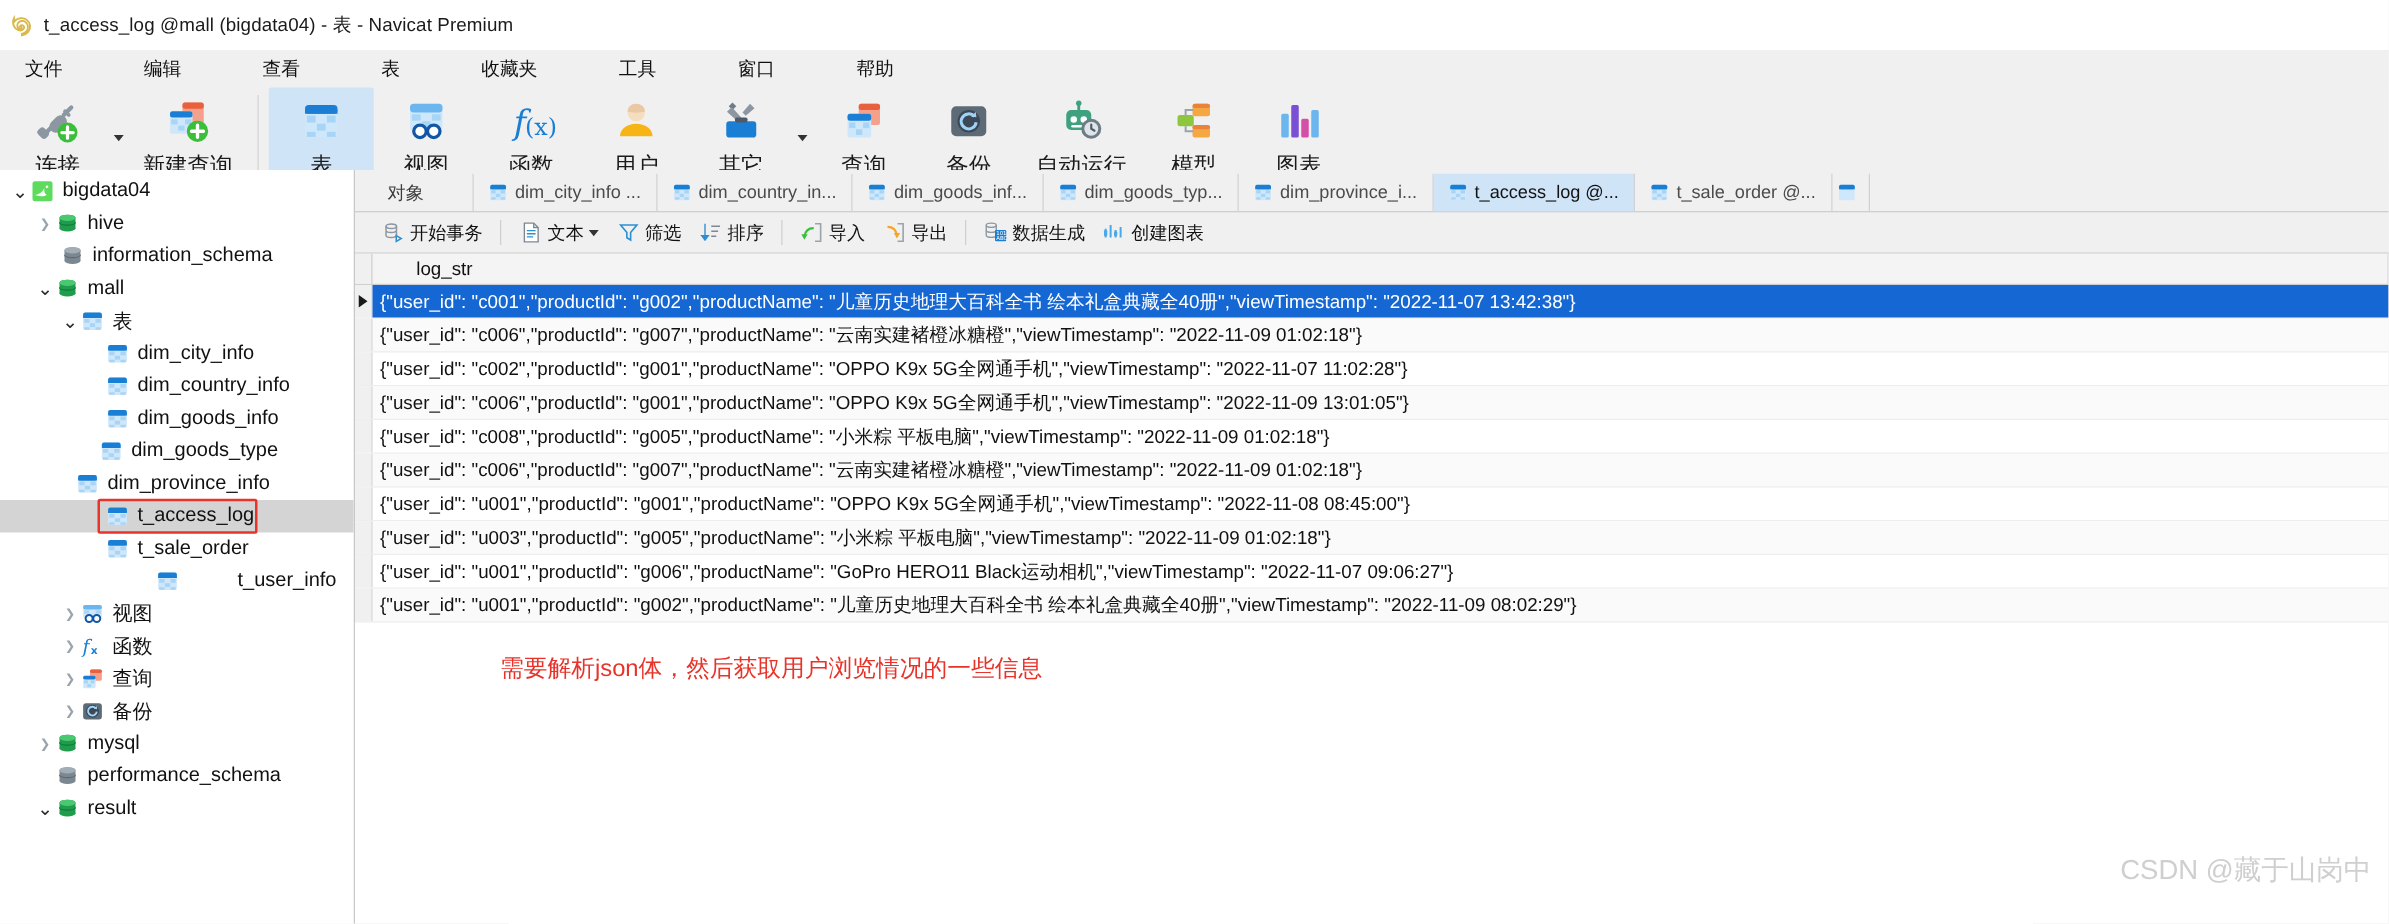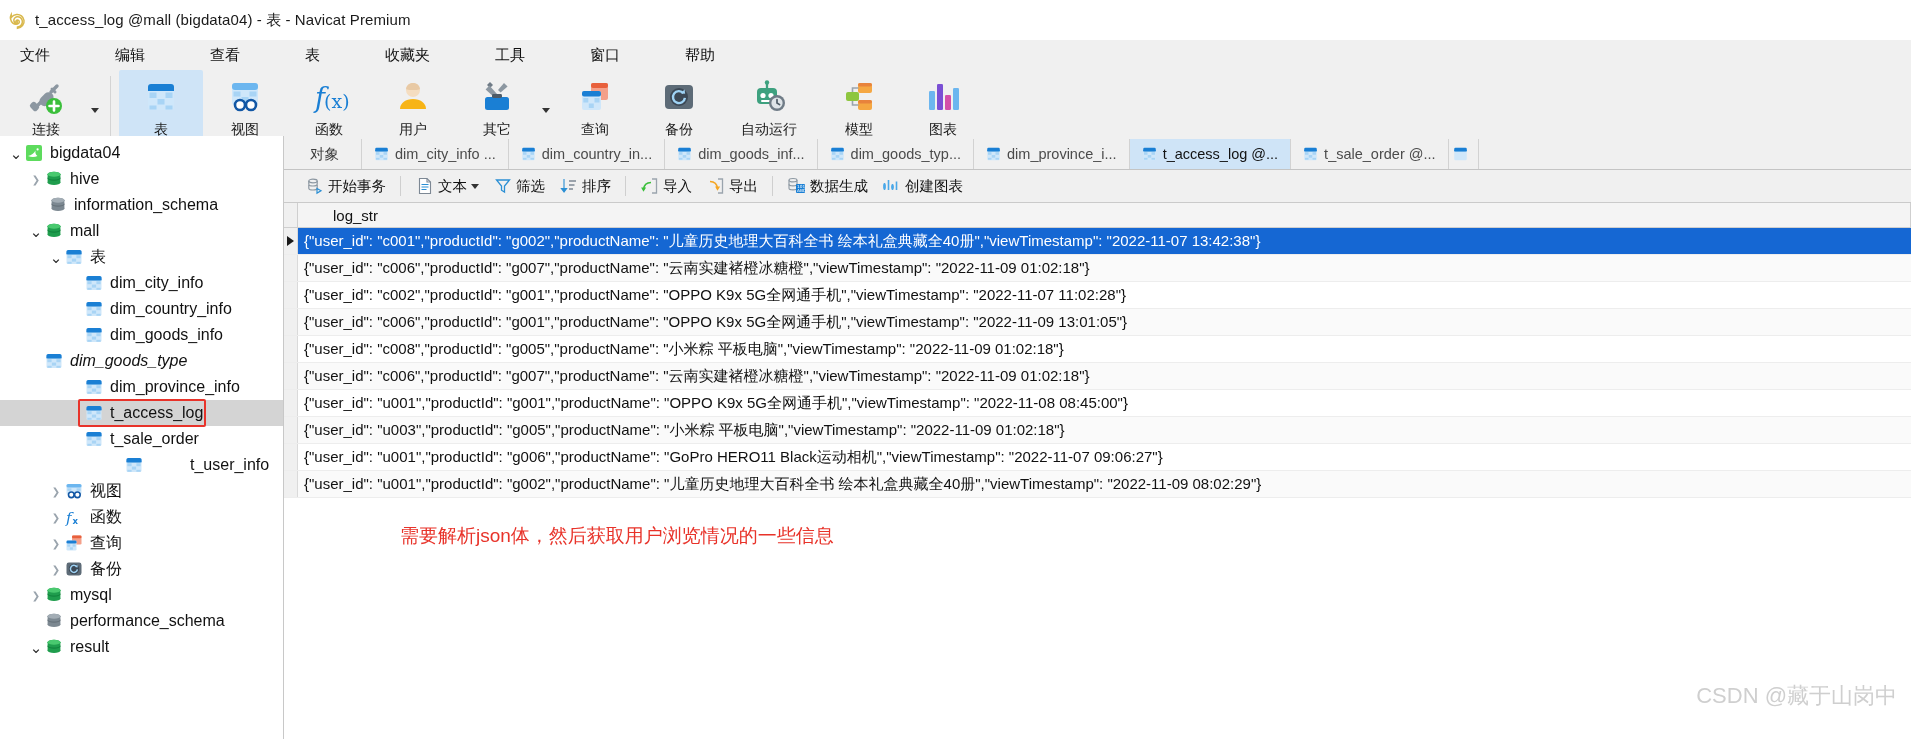--- a/index.html
+++ b/index.html
@@ -75,21 +75,21 @@
     cursor: default;
     border-radius: 2px;
   }
   .tb-btn.wide { width: 96px; }
   .tb-btn.active { background: #cfe4f7; }
   .tb-ico {
     width: 42px; height: 42px;
     display: flex; align-items: center; justify-content: center;
   }
   .tb-label {
-    font-size: 14px;
+    font-size: 18px;
     color: #1a1a1a;
     margin-top: 3px;
     white-space: nowrap;
   }
   .tb-caret {
     width: 14px; height: 74px;
     display: flex; align-items: center; justify-content: center;
     padding-top: 6px;
     cursor: default;
   }
@@ -356,20 +356,38 @@
           <circle cx="28" cy="29" r="8" fill="#3bbf3b"></circle>
           <path d="M28 24.5v9M23.5 29h9" stroke="#fff" stroke-width="2.6" stroke-linecap="round"></path>
         </svg>
       </span>
       <span class="tb-label">连接</span>
     </div>
     <div class="tb-caret">
         <span class="caret-dn"></span>
       </div>
 
+    <div class="tb-btn wide">
+      <span class="tb-ico">
+        <svg width="40" height="40" viewBox="0 0 40 40">
+          <rect x="16" y="5" width="17" height="17" rx="2" fill="#f4a08a"></rect>
+          <rect x="16" y="5" width="17" height="5" rx="2" fill="#e8603c"></rect>
+          <rect x="6" y="12" width="18" height="18" rx="2" fill="#cfe7fa"></rect>
+          <rect x="6" y="12" width="18" height="5" rx="2" fill="#1a7fd4"></rect>
+          <g fill="#a8d4f5">
+            <rect x="7" y="18.5" width="5" height="4"></rect>
+              <rect x="18" y="18.5" width="5" height="4"></rect>
+            <rect x="12.6" y="23.5" width="5" height="4"></rect>
+          </g>
+          <circle cx="28" cy="28" r="8.5" fill="#3bbf3b"></circle>
+          <path d="M28 23.2v9.6M23.2 28h9.6" stroke="#fff" stroke-width="2.7" stroke-linecap="round"></path>
+        </svg>
+      </span>
+      <span class="tb-label">新建查询</span>
+    </div>
 
     <div class="tb-sep"></div>
 
     <div class="tb-btn active">
       <span class="tb-ico">
         <svg width="40" height="40" viewBox="0 0 40 40">
           <rect x="7" y="7" width="26" height="26" rx="3" fill="#cfe7fa"></rect>
           <rect x="7" y="7" width="26" height="7" rx="3" fill="#1a7fd4"></rect>
           <rect x="7" y="11" width="26" height="3" fill="#1a7fd4"></rect>
           <g fill="#a8d4f5">
@@ -638,39 +656,39 @@
                 <rect x="2.4" y="7.2" width="4.2" height="3"></rect>
                 <rect x="11.4" y="7.2" width="4.2" height="3"></rect>
                 <rect x="6.9" y="10.6" width="4.2" height="3"></rect>
                 <rect x="2.4" y="13.8" width="4.2" height="2"></rect>
                 <rect x="11.4" y="13.8" width="4.2" height="2"></rect>
               </g>
             </svg>
           </span>
           <span class="t-label">dim_goods_info</span>
         </div>
-        <div class="tree-row" style="padding-left: 28px; font-style: italic;">
+        <div class="tree-row" style="padding-left: 63px;">
           <span class="twisty none"></span>
           <span class="t-ico">
             <svg viewBox="0 0 18 18" width="18" height="18">
               <rect x="1.5" y="2" width="15" height="14" rx="1.6" fill="#cfe7fa"></rect>
               <rect x="1.5" y="2" width="15" height="4.3" rx="1.6" fill="#1a7fd4"></rect>
               <rect x="1.5" y="4.6" width="15" height="1.8" fill="#1a7fd4"></rect>
               <g fill="#a8d4f5">
                 <rect x="2.4" y="7.2" width="4.2" height="3"></rect>
                 <rect x="11.4" y="7.2" width="4.2" height="3"></rect>
                 <rect x="6.9" y="10.6" width="4.2" height="3"></rect>
                 <rect x="2.4" y="13.8" width="4.2" height="2"></rect>
                 <rect x="11.4" y="13.8" width="4.2" height="2"></rect>
               </g>
             </svg>
           </span>
           <span class="t-label">dim_goods_type</span>
         </div>
-        <div class="tree-row" style="padding-left: 68px;">
+        <div class="tree-row" style="padding-left: 44px;">
           <span class="twisty none"></span>
           <span class="t-ico">
             <svg viewBox="0 0 18 18" width="18" height="18">
               <rect x="1.5" y="2" width="15" height="14" rx="1.6" fill="#cfe7fa"></rect>
               <rect x="1.5" y="2" width="15" height="4.3" rx="1.6" fill="#1a7fd4"></rect>
               <rect x="1.5" y="4.6" width="15" height="1.8" fill="#1a7fd4"></rect>
               <g fill="#a8d4f5">
                 <rect x="2.4" y="7.2" width="4.2" height="3"></rect>
                 <rect x="11.4" y="7.2" width="4.2" height="3"></rect>
                 <rect x="6.9" y="10.6" width="4.2" height="3"></rect>
@@ -835,21 +853,21 @@
               <path d="M2.6 7.8c0 1.3 2.9 2.3 6.4 2.3s6.4-1 6.4-2.3" stroke="#0d7a38" stroke-width=".9" fill="none"></path>
             </svg>
           </span>
           <span class="t-label">result</span>
         </div>
       </div>
 
     <div class="right">
 
       <div class="tabstrip" id="tabstrip-host">
-          <div class="tab first" style="padding-left: 22px; padding-right: 22px;">
+          <div class="tab first" style="padding-left: 22px; padding-right: 39px;">
             <span>对象</span>
           </div>
           <div class="tab">
             <span class="tab-ico"><svg viewBox="0 0 18 18" width="15" height="16">
                 <rect x="1.5" y="1.5" width="15" height="15" rx="1.6" fill="#cfe7fa"></rect>
                 <rect x="1.5" y="1.5" width="15" height="4.3" rx="1.6" fill="#1a7fd4"></rect>
                 <rect x="1.5" y="4.1" width="15" height="1.8" fill="#1a7fd4"></rect>
                 <g fill="#a8d4f5">
                   <rect x="2.4" y="6.8" width="4.2" height="3.1"></rect>
                   <rect x="11.4" y="6.8" width="4.2" height="3.1"></rect>

